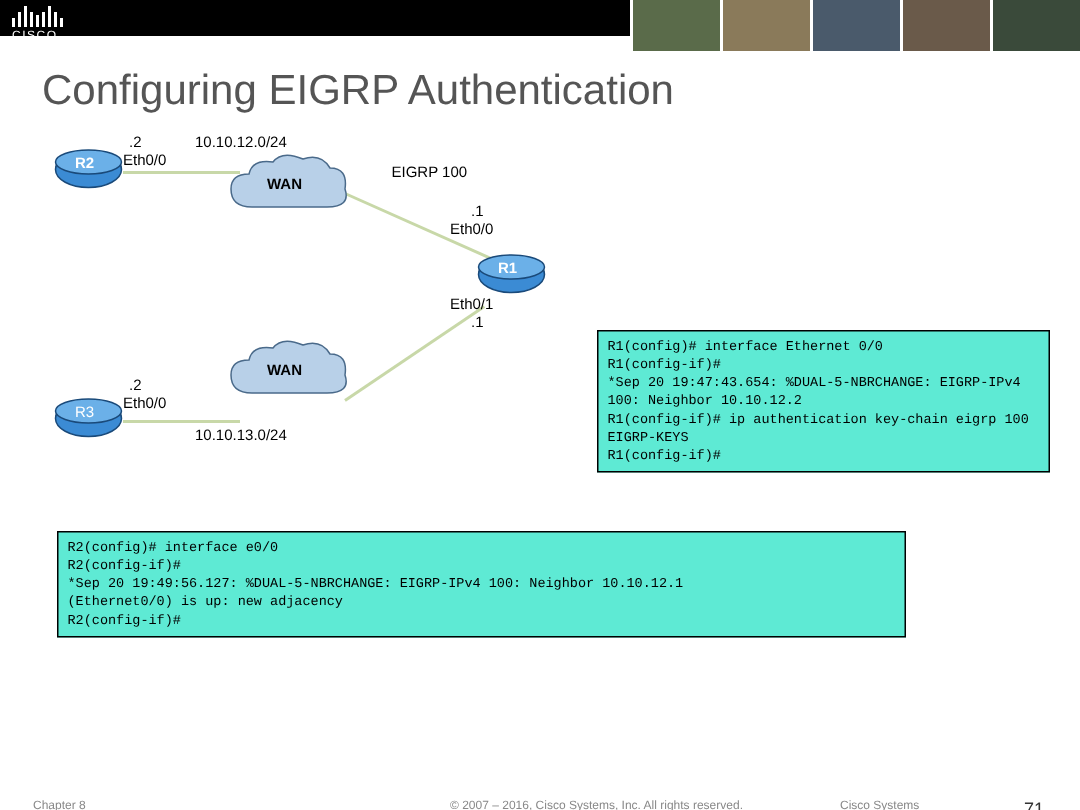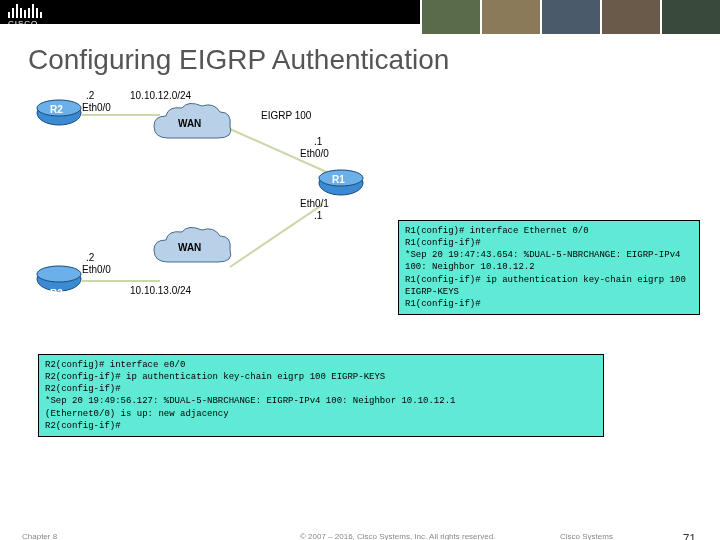--- a/index.html
+++ b/index.html
@@ -73,21 +73,21 @@
         <ellipse cx="23" cy="10" rx="22" ry="8" fill="#6bb0e8" stroke="#1a4a7a"></ellipse>
         <text x="23" y="14" text-anchor="middle" font-size="10" fill="#fff" font-weight="bold"></text>
       </svg>
     <div style="position:absolute;top:6px;left:14px;color:#fff;font-size:10px;font-weight:bold">R2</div>
   </div>
   <div class="router" style="left:16px; top:174px;">
     <svg viewBox="0 0 46 30">
         <ellipse cx="23" cy="15" rx="22" ry="12" fill="#3b8bd4" stroke="#1a4a7a"></ellipse>
         <ellipse cx="23" cy="10" rx="22" ry="8" fill="#6bb0e8" stroke="#1a4a7a"></ellipse>
       </svg>
-    <div style="position:absolute;top:24px;left:14px;color:#fff;font-size:10px;font-weight:bold">R3</div>
+    <div style="position:absolute;top:6px;left:14px;color:#fff;font-size:10px;font-weight:normal">R3</div>
   </div>
   <div class="router" style="left:298px; top:78px;">
     <svg viewBox="0 0 46 30">
         <ellipse cx="23" cy="15" rx="22" ry="12" fill="#3b8bd4" stroke="#1a4a7a"></ellipse>
         <ellipse cx="23" cy="10" rx="22" ry="8" fill="#6bb0e8" stroke="#1a4a7a"></ellipse>
       </svg>
     <div style="position:absolute;top:6px;left:14px;color:#fff;font-size:10px;font-weight:bold">R1</div>
   </div>
 
   <div class="cloud" style="left:128px; top:10px;">
@@ -118,21 +118,20 @@
   <div class="termbox" style="left:378px; top:130px; width:302px;">
     <div>R1(config)# interface Ethernet 0/0</div>
     <div>R1(config-if)#</div>
     <div>*Sep 20 19:47:43.654: %DUAL-5-NBRCHANGE: EIGRP-IPv4 100: Neighbor 10.10.12.2</div>
     <div>R1(config-if)# ip authentication key-chain eigrp 100 EIGRP-KEYS</div>
     <div>R1(config-if)#</div>
   </div>
 
   <div class="termbox" style="left:18px; top:264px; width:566px;">
     <div>R2(config)# interface e0/0</div>
-    <div>R2(config-if)# ip authentication key-chain eigrp 100 EIGRP-KEYS</div>
     <div>R2(config-if)#</div>
     <div>*Sep 20 19:49:56.127: %DUAL-5-NBRCHANGE: EIGRP-IPv4 100: Neighbor 10.10.12.1</div>
     <div>(Ethernet0/0) is up: new adjacency</div>
     <div>R2(config-if)#</div>
   </div>
 </div>
 
 <div class="footer">
   <span class="chapter">Chapter 8</span>
   <span class="copy">© 2007 – 2016, Cisco Systems, Inc. All rights reserved.</span>

